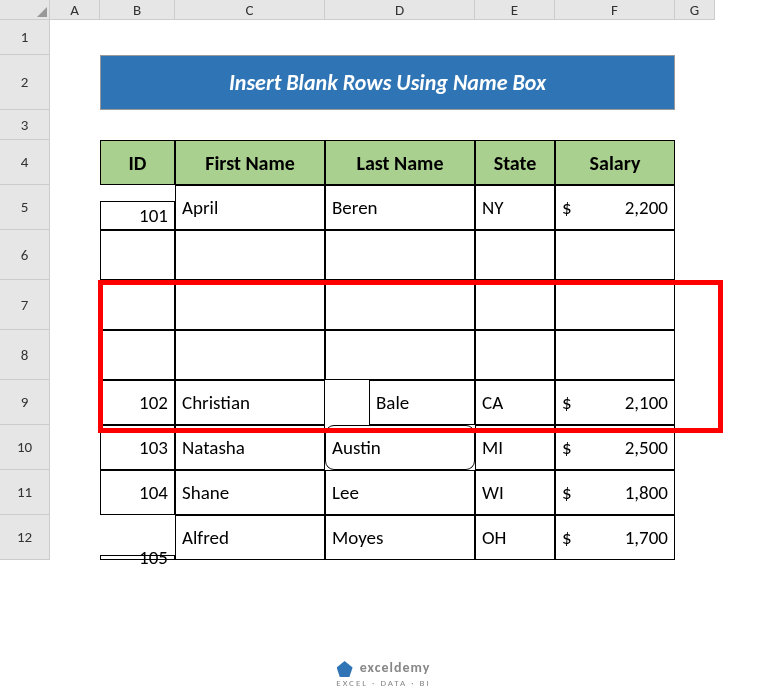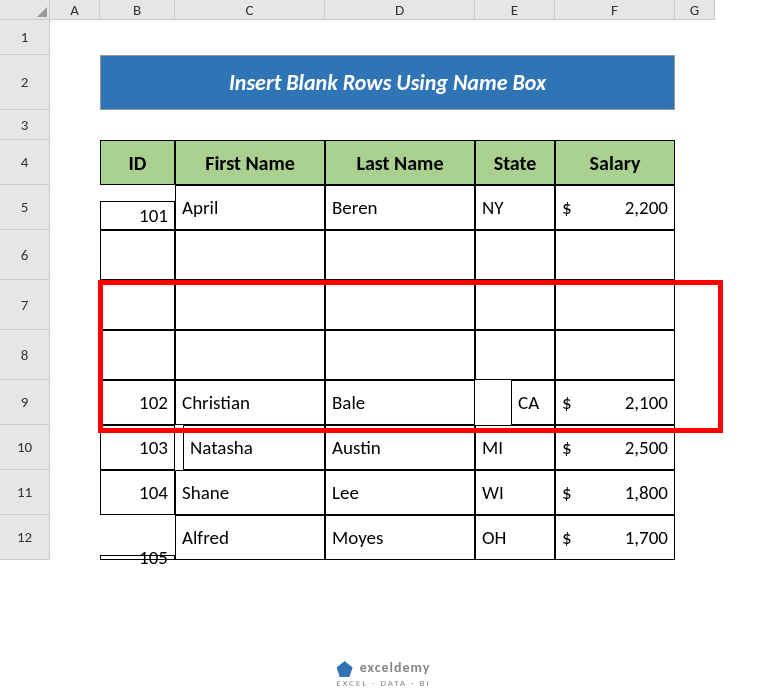--- a/index.html
+++ b/index.html
@@ -162,29 +162,29 @@
     <div class="table-cell " style="grid-area: 8 / 5;"></div>
     <div class="table-cell " style="grid-area: 8 / 6;"></div>
     <div class="table-cell salary-cell" style="grid-area: 8 / 7;"></div>
     <div class="table-cell id-cell" style="grid-area: 9 / 3;"></div>
     <div class="table-cell " style="grid-area: 9 / 4;"></div>
     <div class="table-cell " style="grid-area: 9 / 5;"></div>
     <div class="table-cell " style="grid-area: 9 / 6;"></div>
     <div class="table-cell salary-cell" style="grid-area: 9 / 7;"></div>
     <div class="table-cell id-cell" style="grid-area: 10 / 3;">102</div>
     <div class="table-cell " style="grid-area: 10 / 4;">Christian</div>
-    <div class="table-cell " style="grid-area: 10 / 5;">Bale</div>
-    <div class="table-cell " style="grid-area: 10 / 6; margin-left: 36px;">CA</div>
+    <div class="table-cell " style="grid-area: 10 / 5; margin-left: 44px;">Bale</div>
+    <div class="table-cell " style="grid-area: 10 / 6;">CA</div>
     <div class="table-cell salary-cell" style="grid-area: 10 / 7;">
       <span>$</span>
       <span>2,100</span>
     </div>
     <div class="table-cell id-cell" style="grid-area: 11 / 3; text-align: right;">103</div>
-    <div class="table-cell " style="grid-area: 11 / 4; margin-left: 8px;">Natasha</div>
-    <div class="table-cell " style="grid-area: 11 / 5;">Austin</div>
+    <div class="table-cell " style="grid-area: 11 / 4;">Natasha</div>
+    <div class="table-cell " style="grid-area: 11 / 5; border-radius: 9px;">Austin</div>
     <div class="table-cell " style="grid-area: 11 / 6;">MI</div>
     <div class="table-cell salary-cell" style="grid-area: 11 / 7;">
       <span>$</span>
       <span>2,500</span>
     </div>
     <div class="table-cell id-cell" style="grid-area: 12 / 3;">104</div>
     <div class="table-cell " style="grid-area: 12 / 5;">Lee</div>
     <div class="table-cell " style="grid-area: 12 / 4;">Shane</div>
     <div class="table-cell " style="grid-area: 12 / 6;">WI</div>
     <div class="table-cell salary-cell" style="grid-area: 12 / 7;">

